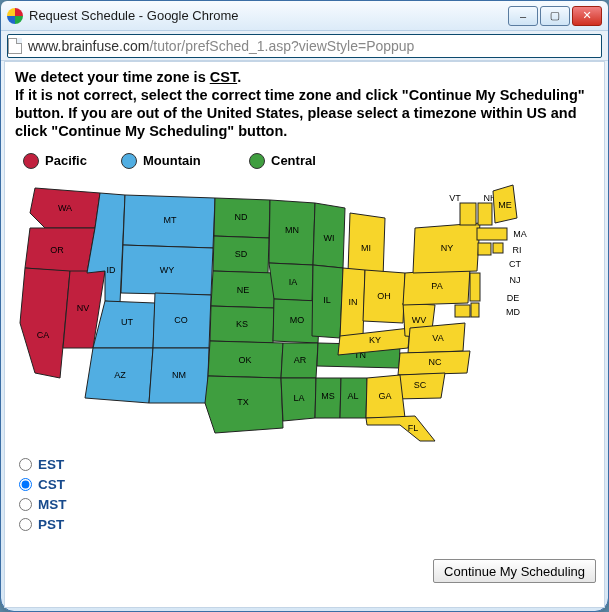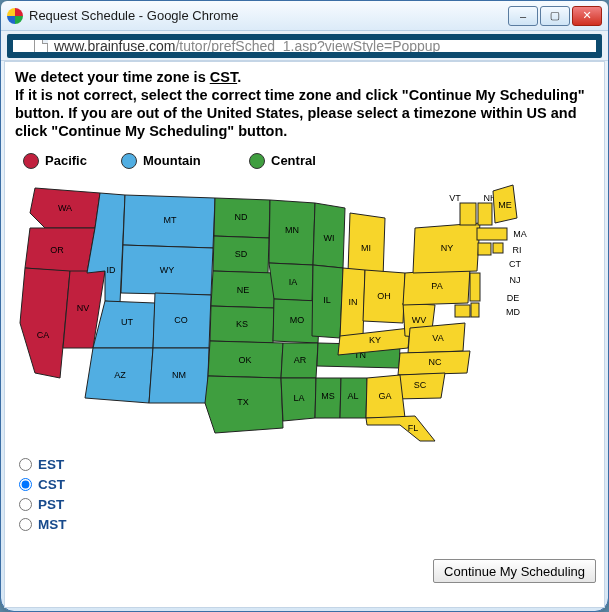--- a/index.html
+++ b/index.html
@@ -61,25 +61,25 @@
     display: flex;
     align-items: center;
     padding: 3px 6px;
     background: #e8f0f8;
     border-bottom: 1px solid #c4d5e6;
   }
   .addr-inner {
     flex: 1;
     height: 24px;
     background: #fff;
-    border: 6px solid #0c4a6e;
+    border: 1px solid #0c4a6e;
     border-radius: 2px;
     display: flex;
     align-items: center;
-    padding: 0 21px;
+    padding: 0 0;
     font-size: 14px;
     color: #333;
     overflow: hidden;
     white-space: nowrap;
   }
   .addr-inner .page-icon {
     width: 14px; height: 16px;
     border: 1px solid #999;
     margin-right: 6px;
     position: relative;
@@ -342,24 +342,24 @@
     <div class="radios">
       <div class="radio-row">
         <input type="radio" name="tz" id="r0" style="">
         <label for="r0">EST</label>
       </div>
       <div class="radio-row">
         <input type="radio" name="tz" id="r1" checked="" style="">
         <label for="r1">CST</label>
       </div>
       <div class="radio-row">
+        <input type="radio" name="tz" id="r2" style="">
+        <label for="r2">MST</label>
+      </div>
+      <div class="radio-row">
         <input type="radio" name="tz" id="r3" style="">
         <label for="r3">PST</label>
-      </div>
-      <div class="radio-row">
-        <input type="radio" name="tz" id="r2" style="">
-        <label for="r2">MST</label>
       </div>
     </div>
 
     <button class="continue-btn">Continue My Scheduling</button>
   </div>
 </div>
 
 </body></html>

